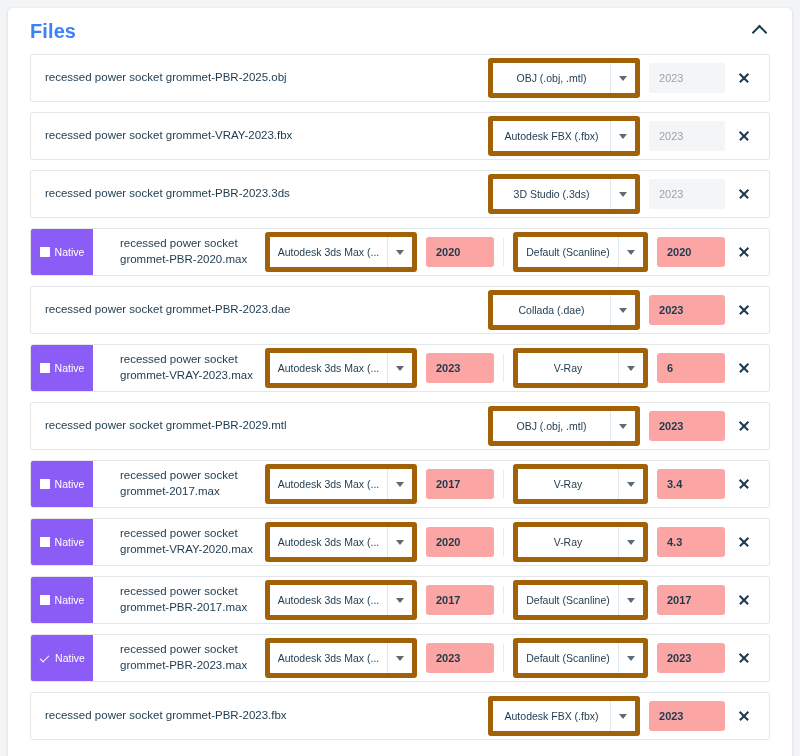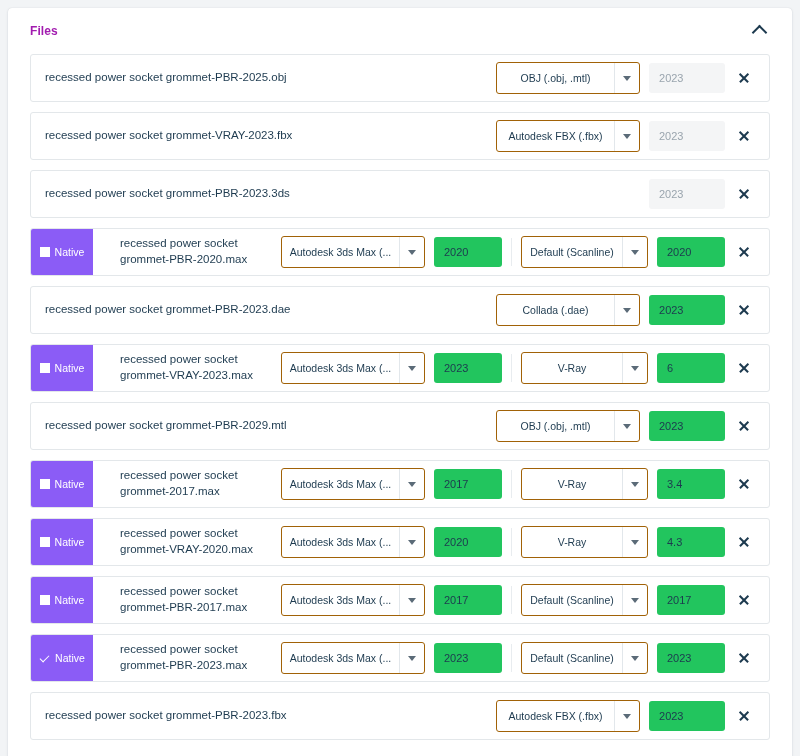--- a/index.html
+++ b/index.html
@@ -28,23 +28,23 @@
 
   .card-header {
     height: 46px;
     display: flex;
     align-items: center;
     justify-content: space-between;
     padding: 0 22px 0 22px;
     box-sizing: border-box;
   }
   .card-title {
-    font-size: 12px;
+    font-size: 20px;
     font-weight: bold;
-    color: #a21caf;
+    color: #3b82f6;
     letter-spacing: 0.1px;
   }
   .collapse-btn {
     width: 22px;
     height: 22px;
     display: flex;
     align-items: center;
     justify-content: center;
     cursor: pointer;
     color: #1d3a4f;
@@ -147,21 +147,21 @@
     width: 1px;
     height: 28px;
     background: #e8ecef;
     margin: 0 9px;
   }
 
   .select {
     display: flex;
     align-items: stretch;
     height: 30px;
-    border: 1px solid #a16207;
+    border: 5px solid #a16207;
     border-radius: 3px;
     background: #ffffff;
     cursor: pointer;
     overflow: hidden;
   }
   .select .sel-text {
     display: flex;
     align-items: center;
     justify-content: center;
     padding: 0 8px;
@@ -199,22 +199,23 @@
     align-items: center;
     padding-left: 10px;
     margin-left: 9px;
     border: none;
     border-radius: 3px;
     font-size: 11px;
     font-family: "Liberation Sans", sans-serif;
     outline: none;
   }
   .version.active {
-    background: #22c55e;
+    background: #fca5a5;
     color: #1d3a4f;
+    font-weight: bold;
   }
   .version.muted {
     background: #f4f5f6;
     color: #9aa5ae;
   }
   .version.wide { width: 76px; }
 
   .remove-btn {
     width: 38px;
     flex: 0 0 38px;
@@ -289,20 +290,26 @@
           <div class="remove-btn">
             <span class="x-icon"></span>
           </div>
         </div>
       </div>
       <div class="file-row">
         <div class="file-name">recessed power socket grommet-PBR-2023.3ds</div>
         <div class="spacer"></div>
         <div class="controls">
           <div class="group">
+            <div class="select sel-w-142">
+              <span class="sel-text">3D Studio (.3ds)</span>
+              <span class="sel-caret">
+                <span class="caret-down"></span>
+              </span>
+            </div>
             <div class="version muted wide">2023</div>
           </div>
           <div class="remove-btn">
             <span class="x-icon"></span>
           </div>
         </div>
       </div>
       <div class="file-row">
         <div class="native-badge">
           <span class="native-box"></span>

